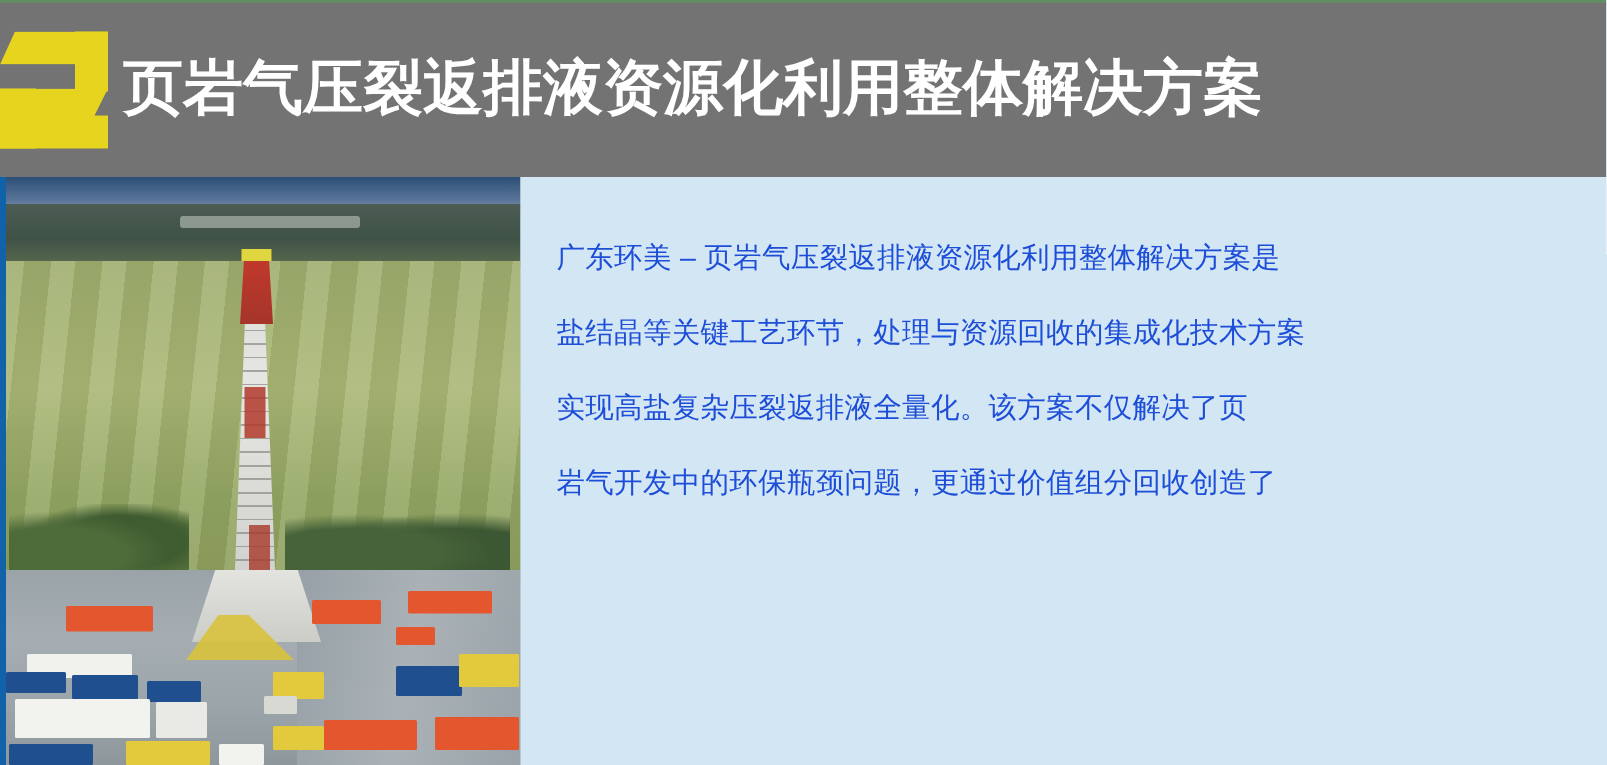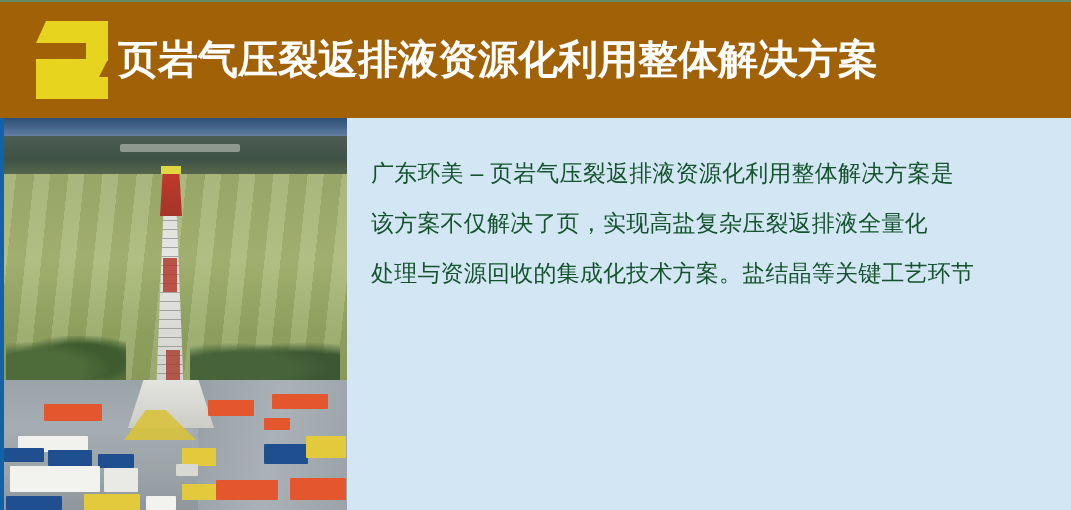--- a/index.html
+++ b/index.html
@@ -25,25 +25,24 @@
     height: 3px;
     background: #4e7b46;
     opacity: .85;
   }
   
   .header {
     position: absolute;
     left: 0; top: 2px;
     width: 1071px;
     height: 116px;
-    background: #a16207;
+    background: #737373;
     display: flex;
     align-items: center;
     box-sizing: border-box;
-    padding-left: 36px;
   }
   
   .badge-num {
     position: relative;
     width: 72px;
     height: 78px;
     flex: 0 0 auto;
     margin-right: 10px;
   }
   .badge-num i {
@@ -180,22 +179,22 @@
     left: 347px;
     top: 118px;
     width: 724px;
     height: 392px;
     background: #d3e6f4;
     box-sizing: border-box;
     padding: 30px 22px 0 24px;
   }
   .panel p {
     margin: 0;
-    color: #14532d;
-    font-size: 23px;
+    color: #1d4ed8;
+    font-size: 19px;
     line-height: 50px;
     letter-spacing: .2px;
     white-space: nowrap;
   }
 </style>
 </head>
 <body>
 
 <div class="page">
 
@@ -248,17 +247,18 @@
     <div class="eq" style="left:216px; top:362px; width:62px; height:20px; background:#e4572e;"></div>
     <div class="eq" style="left:182px; top:366px; width:34px; height:16px; background:#e3c93c;"></div>
     <div class="eq" style="left:290px; top:360px; width:56px; height:22px; background:#e4572e;"></div>
     <div class="eq" style="left:84px;  top:376px; width:56px; height:16px; background:#e3c93c;"></div>
     <div class="eq" style="left:6px;   top:378px; width:56px; height:14px; background:#1f4f8f;"></div>
     <div class="eq" style="left:146px; top:378px; width:30px; height:14px; background:#f2f2ef;"></div>
   </div>
 
   <div class="panel">
     <p>广东环美 – 页岩气压裂返排液资源化利用整体解决方案是</p>
-    <p>该方案不仅解决了页，实现高盐复杂压裂返排液全量化</p>
-    <p>处理与资源回收的集成化技术方案。盐结晶等关键工艺环节</p>
+    <p>盐结晶等关键工艺环节，处理与资源回收的集成化技术方案</p>
+    <p>实现高盐复杂压裂返排液全量化。该方案不仅解决了页</p>
+    <p>岩气开发中的环保瓶颈问题，更通过价值组分回收创造了</p>
   </div>
 
 </div>
 
 </body></html>

